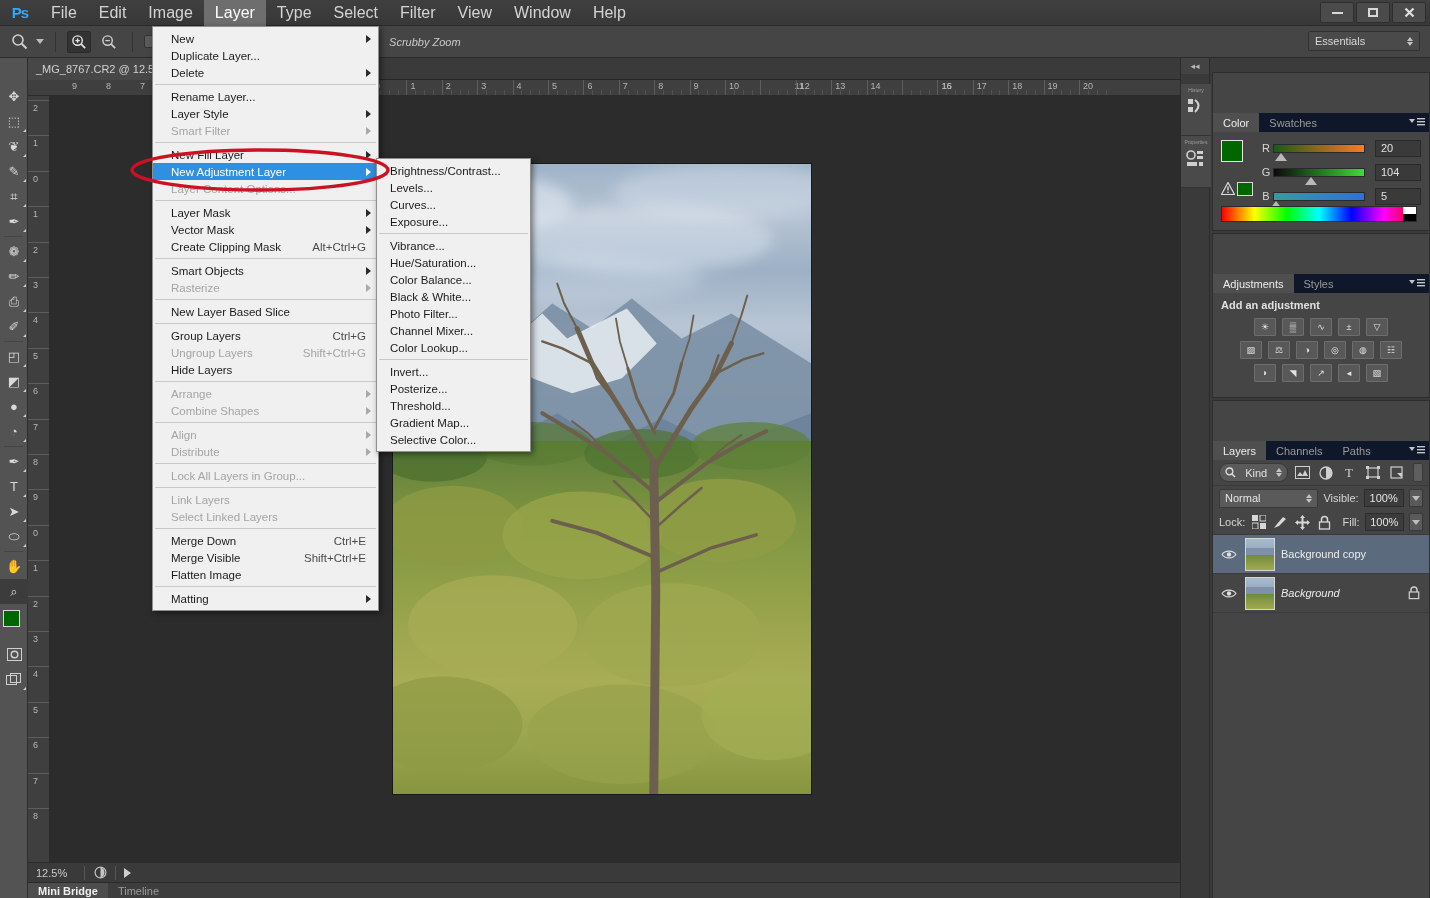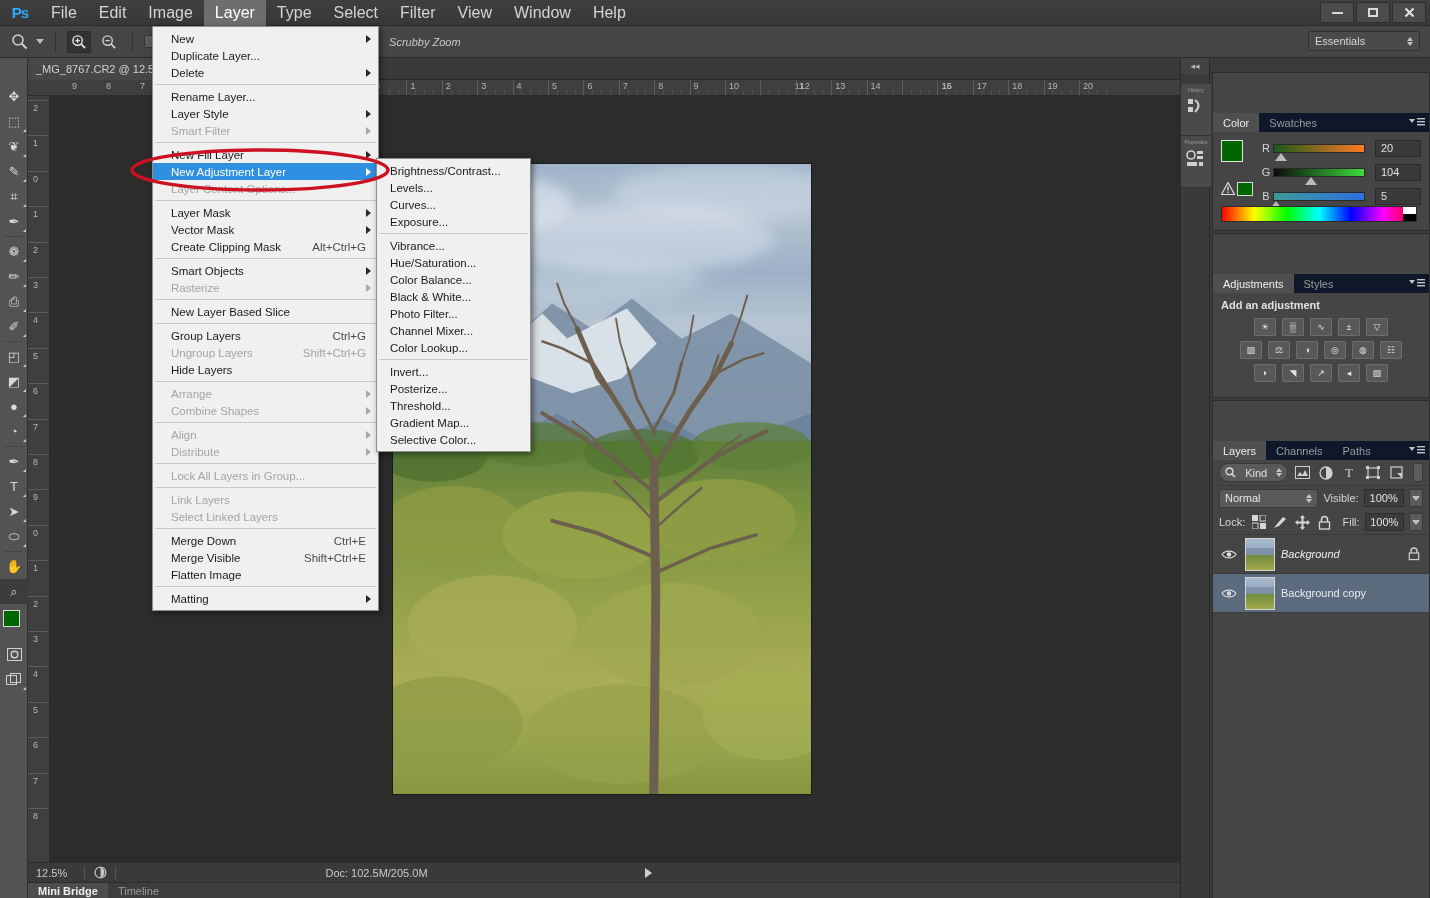--- a/index.html
+++ b/index.html
@@ -753,21 +753,20 @@
   <div id="statusbar">
     <div id="zoom-value">12.5%</div>
     <div class="sb-sep"></div>
     <div id="sb-icon">
       <svg width="13" height="13" viewBox="0 0 13 13">
           <circle cx="6.5" cy="6.5" r="5.4" stroke="#c6c6c6" stroke-width="1.2" fill="none"></circle>
           <path d="M6.5 1.3 A5.4 5.4 0 0 1 6.5 11.7 Z" fill="#c6c6c6"></path>
         </svg>
     </div>
     <div class="sb-sep"></div>
-    <div id="doc-info">Doc: 102.5M/205.0M</div>
     <div id="sb-arrow">
         <span class="tri-r"></span>
       </div>
     <div style="flex:1"></div>
   </div>
 
   <div id="bottom-tabs">
       <div class="btab active">Mini Bridge</div>
       <div class="btab">Timeline</div>
     </div>
@@ -1007,54 +1006,54 @@
           </div>
           <div style="flex:1"></div>
           <div class="mini-label">Fill:</div>
           <div class="num-box">100%</div>
           <div class="num-arrow">
               <span class="tiny-tri"></span>
             </div>
         </div>
 
         <div id="layers-list">
+            <div class="layer-item selected">
+              <div class="eye">
+                <svg width="16" height="11" viewBox="0 0 16 11">
+                  <path d="M1 5.5 C4 1 12 1 15 5.5 C12 10 4 10 1 5.5 Z" stroke="#dcdcdc" stroke-width="1.1" fill="none"></path>
+                  <circle cx="8" cy="5.5" r="2.2" fill="#dcdcdc"></circle>
+                </svg>
+              </div>
+              <div class="lthumb">
+                <div class="t-sky"></div>
+                <div class="t-mtn"></div>
+                <div class="t-veg"></div>
+              </div>
+              <div class="lname">Background copy</div>
+            </div>
             <div class="layer-item">
               <div class="eye">
                 <svg width="16" height="11" viewBox="0 0 16 11">
                   <path d="M1 5.5 C4 1 12 1 15 5.5 C12 10 4 10 1 5.5 Z" stroke="#dcdcdc" stroke-width="1.1" fill="none"></path>
                   <circle cx="8" cy="5.5" r="2.2" fill="#dcdcdc"></circle>
                 </svg>
               </div>
               <div class="lthumb">
                 <div class="t-sky"></div>
                 <div class="t-mtn"></div>
                 <div class="t-veg"></div>
               </div>
               <div class="lname italic">Background</div>
               <div class="lock-icon">
                 <svg width="12" height="14" viewBox="0 0 12 14">
                   <path d="M3 6 V4 a3 3 0 0 1 6 0 V6" stroke="#cfcfcf" stroke-width="1.4" fill="none"></path>
                   <rect x="1.3" y="6" width="9.4" height="6.6" stroke="#cfcfcf" stroke-width="1.2" fill="none"></rect>
                 </svg>
               </div>
             </div>
-            <div class="layer-item selected">
-              <div class="eye">
-                <svg width="16" height="11" viewBox="0 0 16 11">
-                  <path d="M1 5.5 C4 1 12 1 15 5.5 C12 10 4 10 1 5.5 Z" stroke="#dcdcdc" stroke-width="1.1" fill="none"></path>
-                  <circle cx="8" cy="5.5" r="2.2" fill="#dcdcdc"></circle>
-                </svg>
-              </div>
-              <div class="lthumb">
-                <div class="t-sky"></div>
-                <div class="t-mtn"></div>
-                <div class="t-veg"></div>
-              </div>
-              <div class="lname">Background copy</div>
-            </div>
           </div>
 
         <div id="layers-footer">
           <div class="lf-icon">
             <svg width="16" height="10" viewBox="0 0 16 10">
                 <rect x="1" y="2.5" width="6.5" height="5" rx="2.5" stroke="#b8b8b8" stroke-width="1.2" fill="none"></rect>
                 <rect x="8.5" y="2.5" width="6.5" height="5" rx="2.5" stroke="#b8b8b8" stroke-width="1.2" fill="none"></rect>
               </svg>
           </div>
           <div class="lf-icon">

